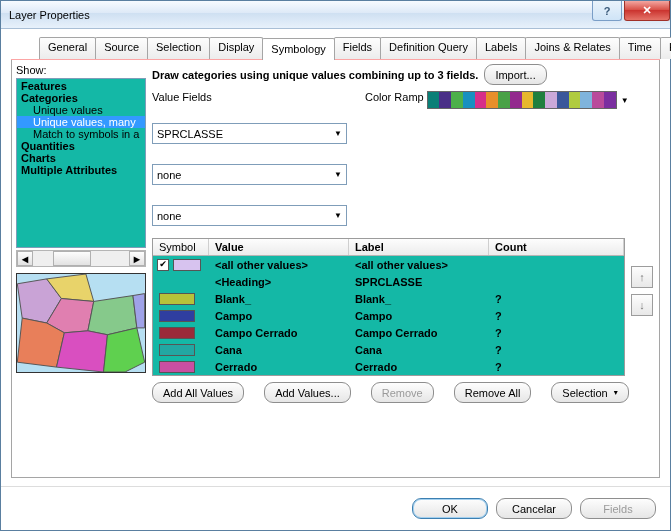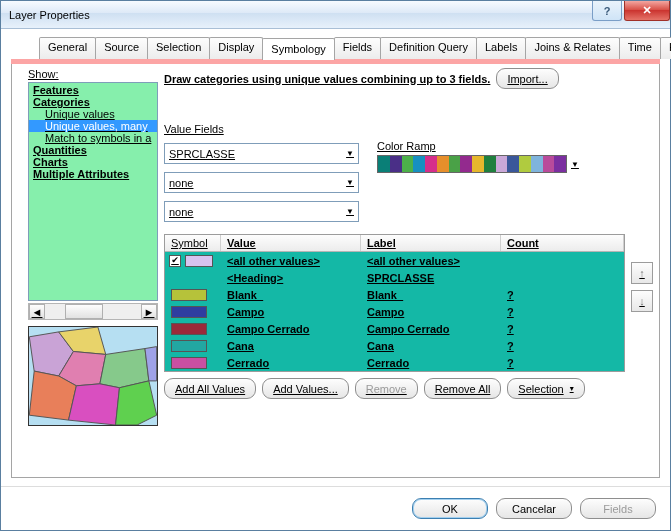--- a/index.html
+++ b/index.html
@@ -8,29 +8,29 @@
 .window { width: 671px; height: 531px; background: #fff; border: 1px solid #5a7fa0; display: flex; flex-direction: column; }
 
 .titlebar { height: 28px; background: linear-gradient(#f7fbff, #dde9f7 45%, #cfe0f2 46%, #e7f1fb); display: flex; align-items: center; padding: 0 0 0 8px; border-bottom: 1px solid #a9bfd6; }
 .titlebar-text { flex: 1; color: #000; }
 .titlebar-btns { display: flex; height: 100%; align-items: flex-start; }
 .tbtn { width: 30px; height: 20px; margin-left: 2px; border: 1px solid #7a9ec7; border-top: none; border-radius: 0 0 3px 3px; display: flex; align-items: center; justify-content: center; background: linear-gradient(#eaf3fb,#cfe4f7); color: #3a5a7a; font-weight: bold; }
 .tbtn.close { width: 46px; background: linear-gradient(#f3a6a0,#d9534a 45%,#c9302c 46%,#e57368); color: #fff; border-color: #a03028; }
 
 .client { flex: 1; background: #fff; padding: 8px 10px 8px 10px; display: flex; flex-direction: column; }
 
-.tabs { display: flex; border-bottom: 5px solid #fca5a5; position: relative; padding-left: 28px; }
+.tabs { display: flex; border-bottom: 1px solid #fca5a5; position: relative; padding-left: 28px; }
 .tab { padding: 3px 8px 4px; border: 1px solid #a5a5a5; border-bottom: none; background: linear-gradient(#fdfdfd,#ececec); margin-right: -1px; border-radius: 2px 2px 0 0; white-space: nowrap; cursor: default; }
 .tab.active { background: #fff; position: relative; top: 1px; padding-top: 4px; padding-bottom: 5px; z-index: 2; }
 
-.pane { flex: 1; border: 1px solid #a5a5a5; border-top: none; padding: 4px 6px 6px 16px; display: flex; gap: 6px; text-decoration: underline; }
+.pane { flex: 1; border: 1px solid #a5a5a5; border-top: none; padding: 4px 6px 6px 4px; display: flex; gap: 6px; }
 
 .leftcol { width: 130px; display: flex; flex-direction: column; }
 .show-lbl { margin-bottom: 2px; }
-.tree { flex: 0 0 auto; height: 219px; border: 1px solid #7f9db9; background: #86efac; overflow: hidden; padding: 1px 0; }
+.tree { flex: 0 0 auto; height: 170px; border: 1px solid #7f9db9; background: #14b8a6; overflow: hidden; padding: 1px 0; }
 .tree-item { padding: 0 2px 0 4px; white-space: nowrap; cursor: default; }
 .tree-item.bold { font-weight: bold; }
 .tree-item.child { padding-left: 16px; font-weight: normal; }
 .tree-item.sel { background: #3399ff; color: #fff; }
 .hscroll { height: 17px; border: 1px solid #b5b5b5; background: #efefef; margin-top: 2px; display: flex; align-items: center; }
 .hscroll .arrow, .hscroll .thumb { height: 100%; border: 1px solid #b0b0b0; background: linear-gradient(#fdfdfd,#e2e2e2); }
 .hscroll .arrow { width: 16px; display:flex; align-items:center; justify-content:center; }
 .hscroll .thumb { width: 38px; margin-left: 20px; }
 .hscroll .track { flex: 1; }
 
@@ -38,25 +38,25 @@
 .preview svg { width: 100%; height: 100%; display: block; }
 
 .rightcol { flex: 1; display: flex; flex-direction: column; }
 .toprow { display: flex; align-items: center; gap: 6px; margin-bottom: 6px; }
 .darktext { font-weight: bold; color: #000; }
 .btn { padding: 2px 10px; border: 1px solid #8e8e8e; background: linear-gradient(#fdfdfd,#e6e6e6); border-radius: 9px; cursor: default; height: 21px; display: inline-flex; align-items: center; white-space: nowrap; }
 .btn.disabled { color: #9a9a9a; }
 .btn .caret { margin-left: 6px; font-size: 8px; }
 
 .fieldgroups { display: flex; gap: 18px; align-items: flex-start; }
-.vf-col { display: flex; flex-direction: column; gap: 8px; margin-top: 28px; }
+.vf-col { display: flex; flex-direction: column; gap: 20px; }
 .combo { width: 195px; height: 21px; border: 1px solid #7f9db9; background: #fff; display: flex; align-items: center; padding: 0 4px; justify-content: space-between; }
 .combo .caret { font-size: 8px; }
 
-.ramp-col { display: flex; flex-direction: column; gap: 3px; margin-top: 45px; }
+.ramp-col { display: flex; flex-direction: row; gap: 3px; }
 .ramp-wrap { display:flex; align-items:center; gap:4px; }
 .ramp { width: 190px; height: 18px; border: 1px solid #666; display: flex; }
 .ramp span { flex: 1; }
 .ramp-caret { font-size: 8px; }
 
 .gridarea { margin-top: 12px; display: flex; gap: 6px; }
 .grid { flex: 1; border: 1px solid #9c9c9c; background: #14b8a6; }
 .ghead { display: flex; background: linear-gradient(#fdfdfd,#ececec); border-bottom: 1px solid #b5b5b5; }
 .ghead > div { padding: 2px 6px; border-right: 1px solid #cfcfcf; }
 .c-sym { width: 56px; }
@@ -64,21 +64,21 @@
 .c-lab { width: 140px; font-weight: bold; }
 .c-cnt { flex: 1; font-weight: bold; }
 .grow { display: flex; align-items: center; height: 17px; }
 .grow > div { padding: 0 6px; overflow: hidden; white-space: nowrap; }
 .swatch { width: 36px; height: 12px; border: 1px solid #555; margin-left: 6px; }
 .chk { width: 12px; height: 12px; border: 1px solid #555; margin-left: 2px; display: inline-flex; align-items: center; justify-content: center; font-size: 9px; line-height: 1; background: #fff; }
 
 .side-btns { display: flex; flex-direction: column; gap: 6px; padding-top: 28px; }
 .updown { width: 22px; height: 22px; border: 1px solid #9c9c9c; background: linear-gradient(#fdfdfd,#e8e8e8); display:flex; align-items:center; justify-content:center; color:#777; }
 
-.btnrow { display: flex; gap: 6px; margin-top: 6px; text-align: right; }
+.btnrow { display: flex; gap: 20px; margin-top: 6px; text-align: right; }
 
 .footer { height: 44px; border-top: 1px solid #ddd; display: flex; align-items: center; justify-content: flex-end; padding: 0 14px; gap: 8px; }
 .footer .btn { min-width: 76px; justify-content:center; }
 .footer .btn.default { border: 1px solid #3c7fb1; box-shadow: 0 0 0 1px #a3d0ef inset; }
 
 .bold { font-weight: bold; }
 </style>
 </head>
 <body>
 

